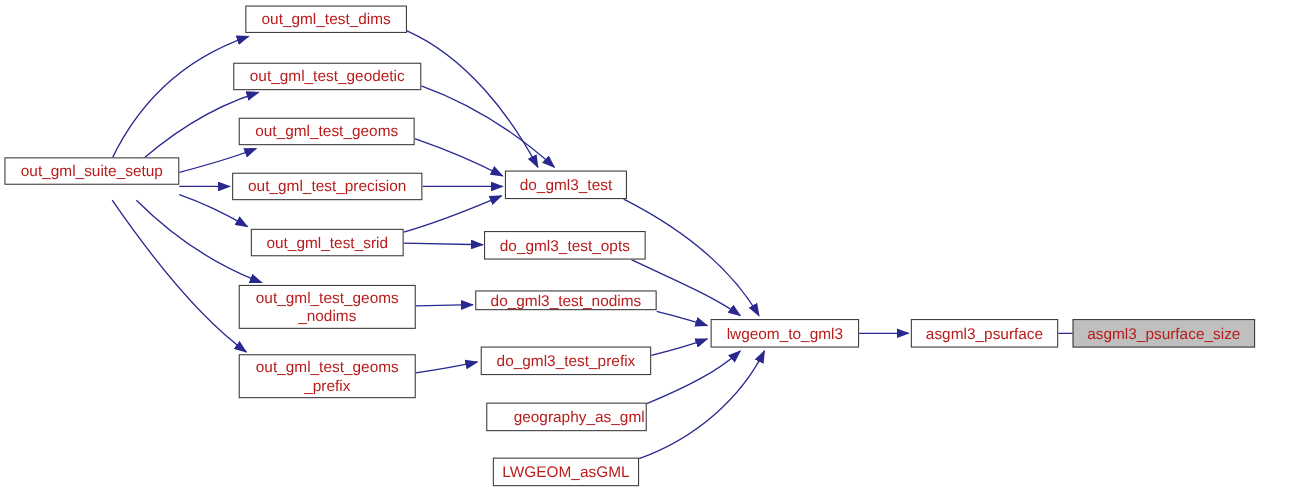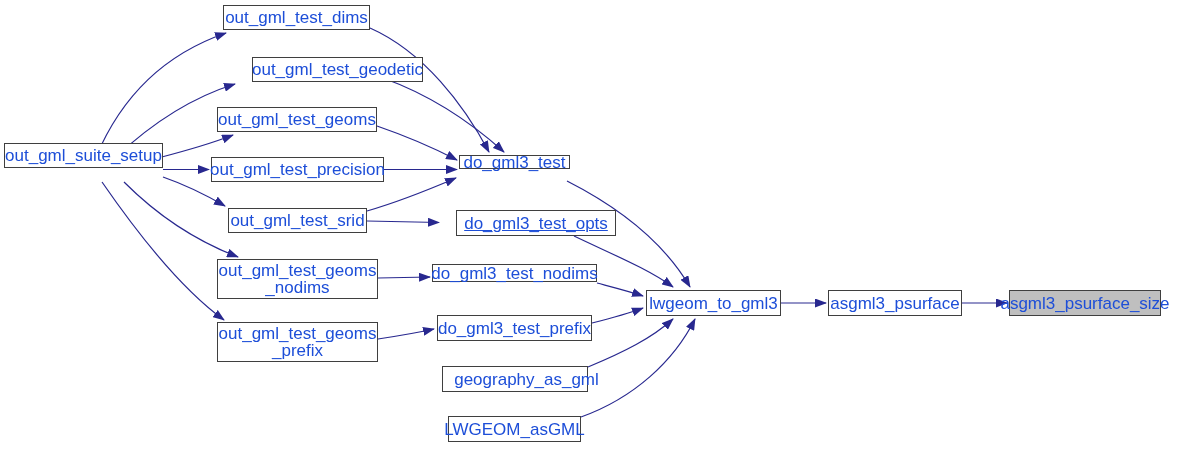--- a/index.html
+++ b/index.html
@@ -20,22 +20,22 @@
     left: 0;
     top: 0;
     width: 1181px;
     height: 449px;
   }
   .node {
     position: absolute;
     box-sizing: border-box;
     background: #ffffff;
     border: 1px solid #3f3f3f;
-    color: #1d4ed8;
-    font-size: 17px;
+    color: #b91c1c;
+    font-size: 14px;
     line-height: 17px;
     display: flex;
     align-items: center;
     justify-content: center;
     text-align: center;
     white-space: pre-line;
     cursor: pointer;
     z-index: 2;
   }
   .node.highlighted {
@@ -81,45 +81,45 @@
     <path class="edge" d="M 588,367 C 624,352 652,338 673,319" marker-end="url(#arrow)"></path>
     <path class="edge" d="M 581,417 C 634,398 674,361 695,319" marker-end="url(#arrow)"></path>
     <path class="edge" d="M 781,303 L 826,303" marker-end="url(#arrow)"></path>
     <path class="edge" d="M 962,303 L 1007,303" marker-end="url(#arrow)"></path>
   </svg>
 
   <div class="node" style="left:4px; top:143px; width:159px; height:25px;">out_gml_suite_setup</div>
 
   <div class="node" style="left:223px; top:5px; width:147px; height:25px;">out_gml_test_dims</div>
 
-  <div class="node" style="left:212px; top:57px; width:171px; height:25px;margin-left:40px;">out_gml_test_geodetic</div>
+  <div class="node" style="left:212px; top:57px; width:171px; height:25px;">out_gml_test_geodetic</div>
 
   <div class="node" style="left:217px; top:107px; width:160px; height:25px;">out_gml_test_geoms</div>
 
   <div class="node" style="left:211px; top:157px; width:173px; height:25px;">out_gml_test_precision</div>
 
   <div class="node" style="left:228px; top:208px; width:139px; height:25px;">out_gml_test_srid</div>
 
   <div class="node" style="left:217px; top:259px; width:161px; height:40px;">out_gml_test_geoms
 _nodims</div>
 
   <div class="node" style="left:217px; top:322px; width:161px; height:40px;">out_gml_test_geoms
 _prefix</div>
 
-  <div class="node" style="left:459px; top:155px; width:111px; height:14px;">do_gml3_test</div>
+  <div class="node" style="left:459px; top:155px; width:111px; height:26px;">do_gml3_test</div>
 
-  <div class="node" style="left:456px; top:210px; width:160px; height:26px;text-decoration:underline;">do_gml3_test_opts</div>
+  <div class="node" style="left:440px; top:210px; width:147px; height:26px;">do_gml3_test_opts</div>
 
   <div class="node" style="left:432px; top:264px; width:165px; height:18px;">do_gml3_test_nodims</div>
 
   <div class="node" style="left:437px; top:315px; width:155px; height:26px;">do_gml3_test_prefix</div>
 
   <div class="node" style="left:442px; top:366px; width:146px; height:26px;padding-left:23px;">geography_as_gml</div>
 
   <div class="node" style="left:448px; top:416px; width:133px; height:26px;">LWGEOM_asGML</div>
 
   <div class="node" style="left:646px; top:290px; width:135px; height:26px;">lwgeom_to_gml3</div>
 
   <div class="node" style="left:828px; top:290px; width:134px; height:26px;">asgml3_psurface</div>
 
-  <div class="node highlighted" style="left:1009px; top:290px; width:152px; height:26px;">asgml3_psurface_size</div>
+  <div class="node highlighted" style="left:975px; top:290px; width:166px; height:26px;">asgml3_psurface_size</div>
 
 </div>
 
 </body></html>

